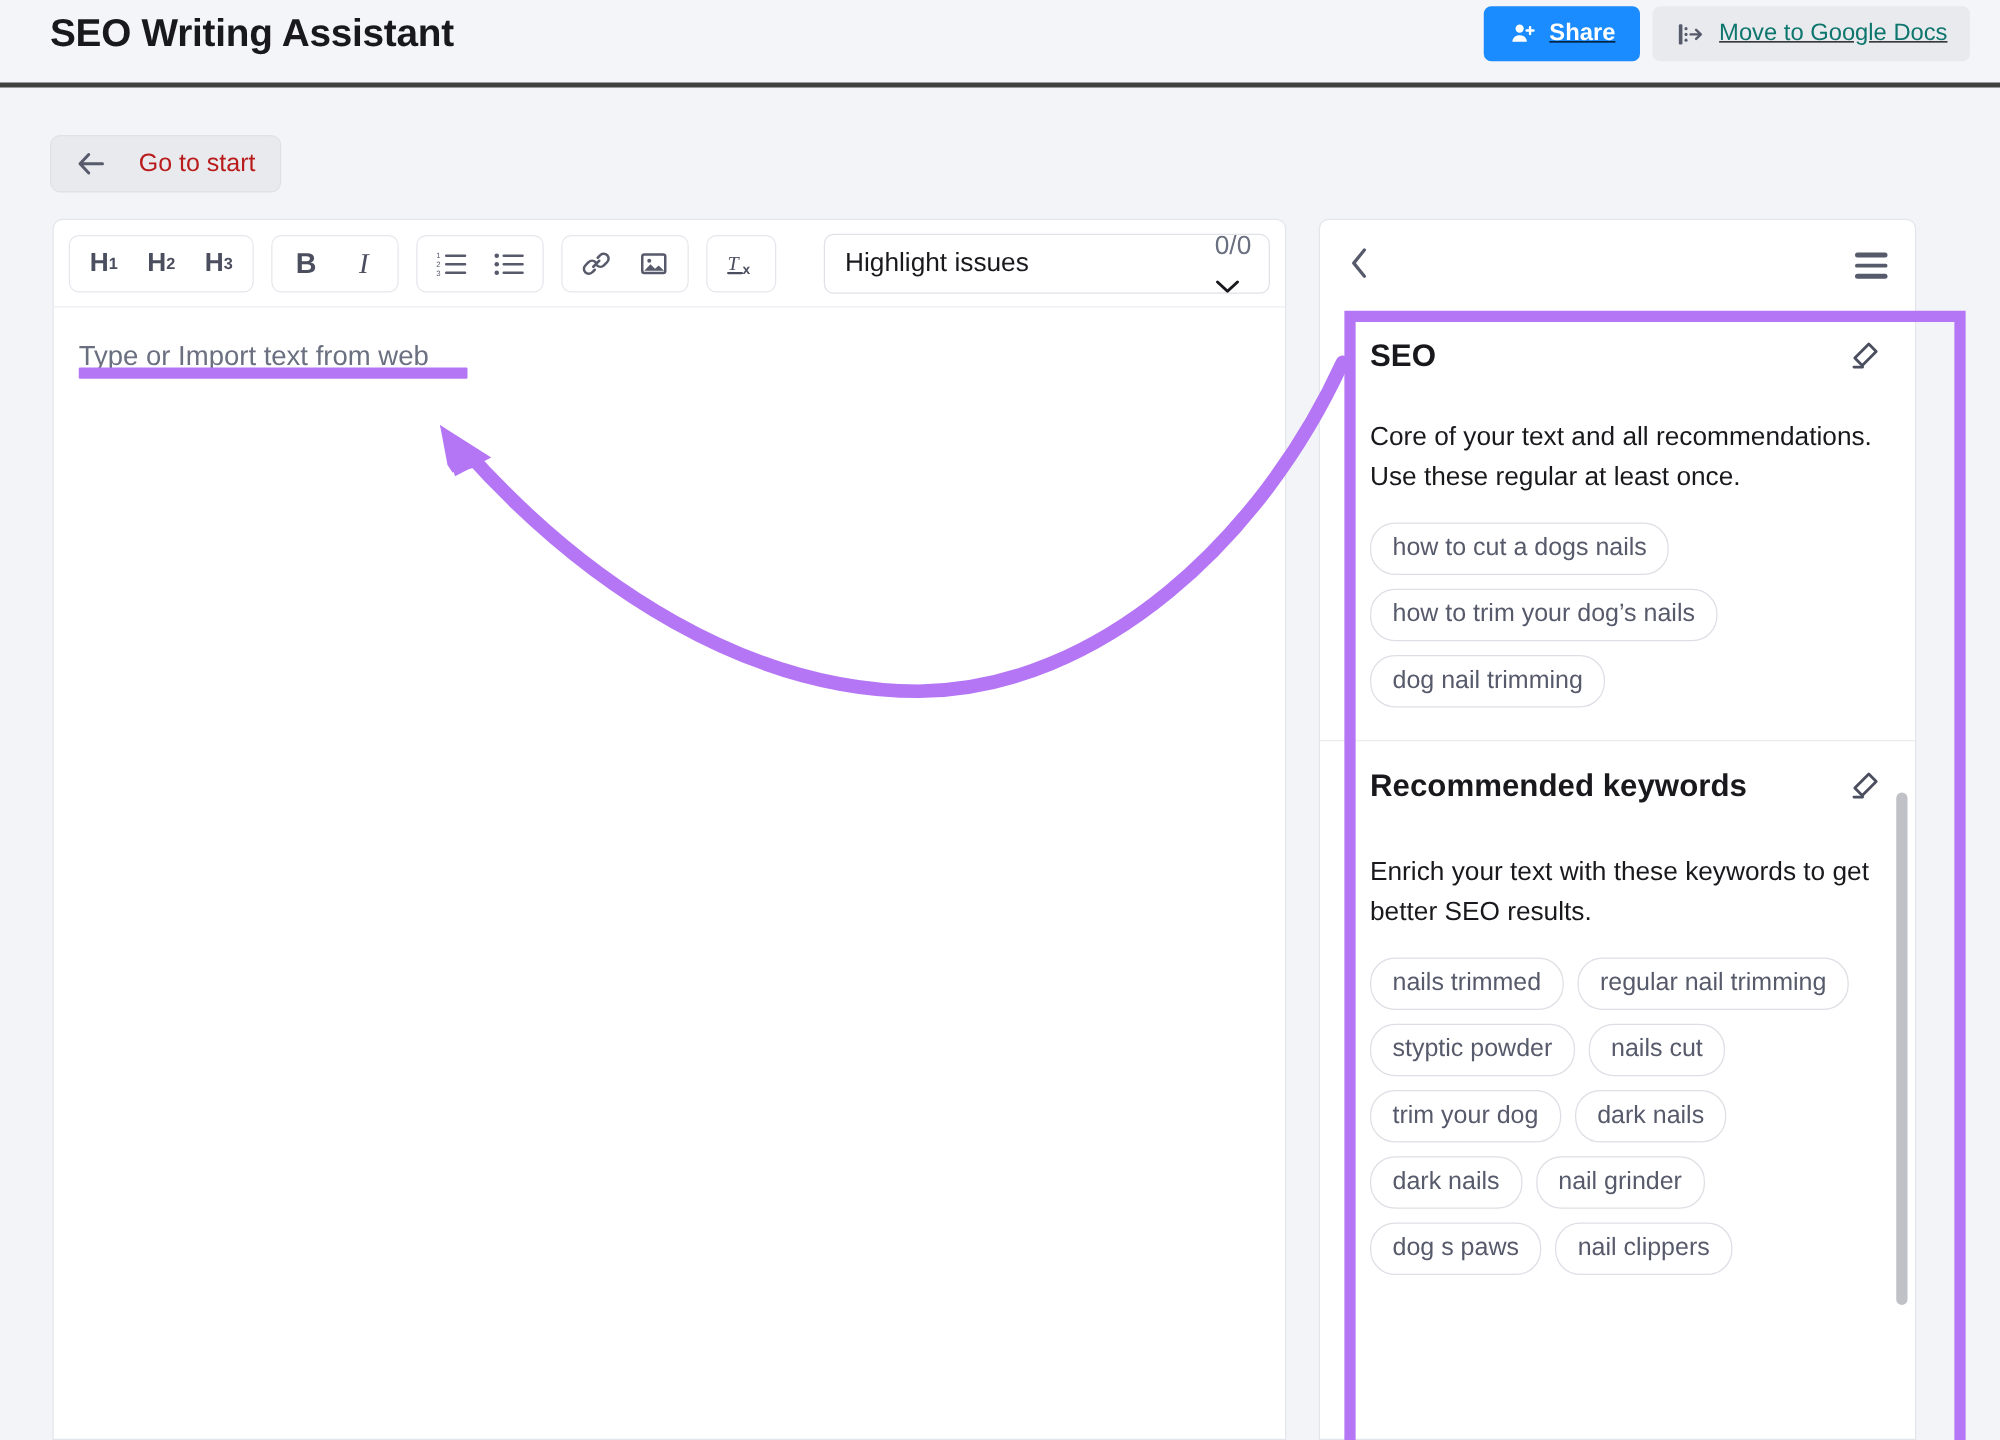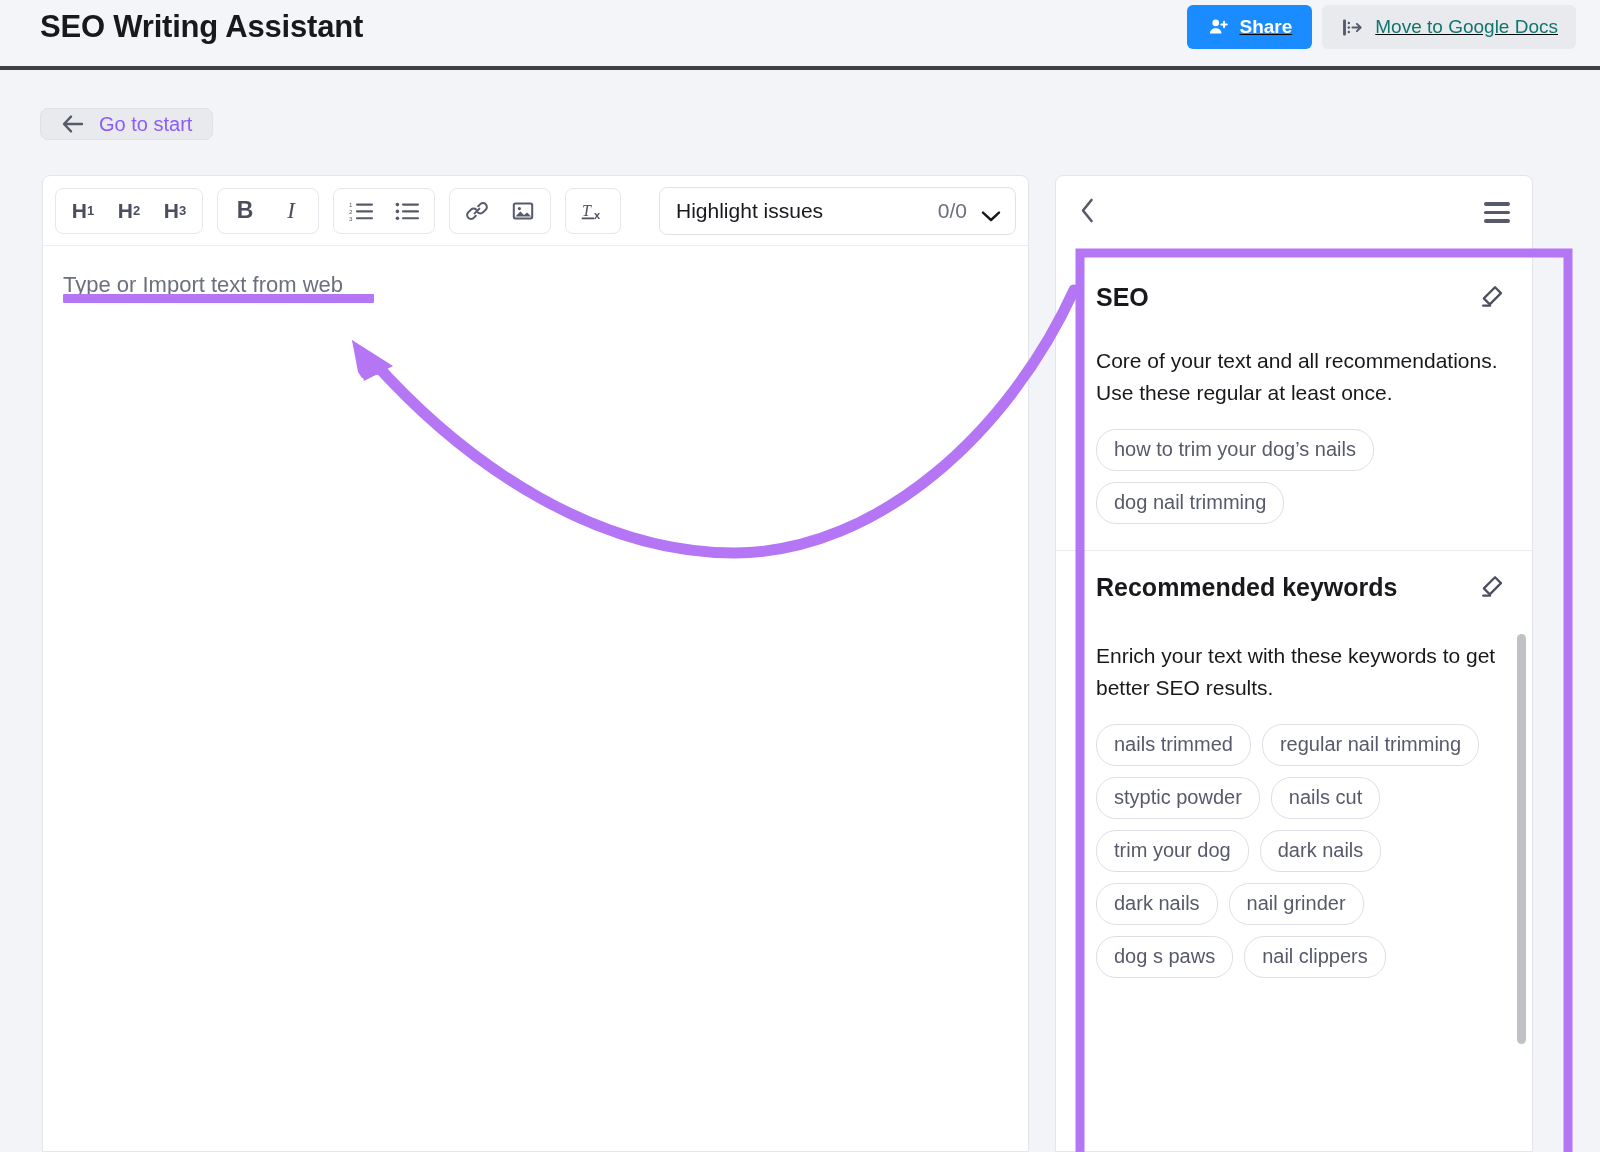--- a/index.html
+++ b/index.html
@@ -40,24 +40,24 @@
     height: 44px; padding: 0 18px;
     font-size: 19px;
     font-family: "Liberation Sans", sans-serif;
     cursor: pointer;
   }
   .icon { display: inline-flex; align-items: center; justify-content: center; }
 
   
   .btn-gotostart {
     position: absolute; left: 40px; top: 108px;
-    display: flex; align-items: center; gap: 14px;
-    height: 32px; padding: 0 20px;
+    display: flex; align-items: center; gap: 26px;
+    height: 46px; padding: 0 20px;
     background: #e9eaee; border: 1px solid #dfe1e7; border-radius: 8px;
-    color: #8b5cf6; font-size: 20px;
+    color: #b91c1c; font-size: 20px;
     font-family: "Liberation Sans", sans-serif;
     cursor: pointer;
   }
 
   
   .editor-card {
     position: absolute; left: 42px; top: 175px;
     width: 987px; height: 977px;
     background: #ffffff;
     border: 1px solid #e3e5ec; border-top-left-radius: 8px; border-top-right-radius: 8px;
@@ -86,21 +86,21 @@
 
   .highlight-select {
     margin-left: 24px;
     display: flex; align-items: center; justify-content: space-between;
     width: 360px; height: 48px;
     border: 1px solid #e0e2e8; border-radius: 8px;
     padding: 0 14px 0 16px;
     background: #fff; cursor: pointer;
   }
   .hs-label { font-size: 21px; color: #19191d; }
-  .hs-right { display: flex; align-items: flex-end; gap: 14px; }
+  .hs-right { display: flex; align-items: flex-start; gap: 14px; flex-direction: column; }
   .hs-count { font-size: 21px; color: #6b7080; }
 
   .editor-body { padding: 26px 0 0 20px; position: relative; }
   .placeholder-line { font-size: 22px; color: #6b7080; display: inline-block; }
   .placeholder-line .link {
     color: #6b7080;
     border-bottom: 2px dashed #8e93a3;
     padding-bottom: 3px;
   }
   .ann-bar {
@@ -298,33 +298,34 @@
       </span>
       <span class="burger">
         <i></i>
           <i></i>
           <i></i>
       </span>
     </div>
 
     <div class="panel-scroll">
 
-      <div class="sec" style="padding-top:34px;">
+      <div class="sec" style="padding-top:22px;">
         <div class="sec-head">
           <span class="sec-title">SEO</span>
           <span class="pencil">
             <svg width="28" height="28" viewBox="0 0 24 24" fill="none">
               <path d="M14.6 3.6l5.1 5.1-9.6 9.6-5.1-5.1z" stroke="#4a4e5e" stroke-width="1.9" stroke-linejoin="round"></path>
               <path d="M4.4 19.4h6" stroke="#4a4e5e" stroke-width="1.9" stroke-linecap="round"></path>
             </svg>
           </span>
         </div>
         <div style="height:30px"></div>
         <div class="sec-desc">Core of your text and all recommendations. Use these regular at least once.</div>
         <div class="chips">
+          <span class="chip">how to cut a dogs nails</span>
           <span class="chip">how to trim your dog’s nails</span>
           <span class="chip">dog nail trimming</span>
         </div>
       </div>
 
       <div class="sec">
         <div class="sec-head">
           <span class="sub-title" style="margin-bottom:16px;font-size:25px;">Recommended keywords</span>
           <span class="pencil">
             <svg width="28" height="28" viewBox="0 0 24 24" fill="none">

